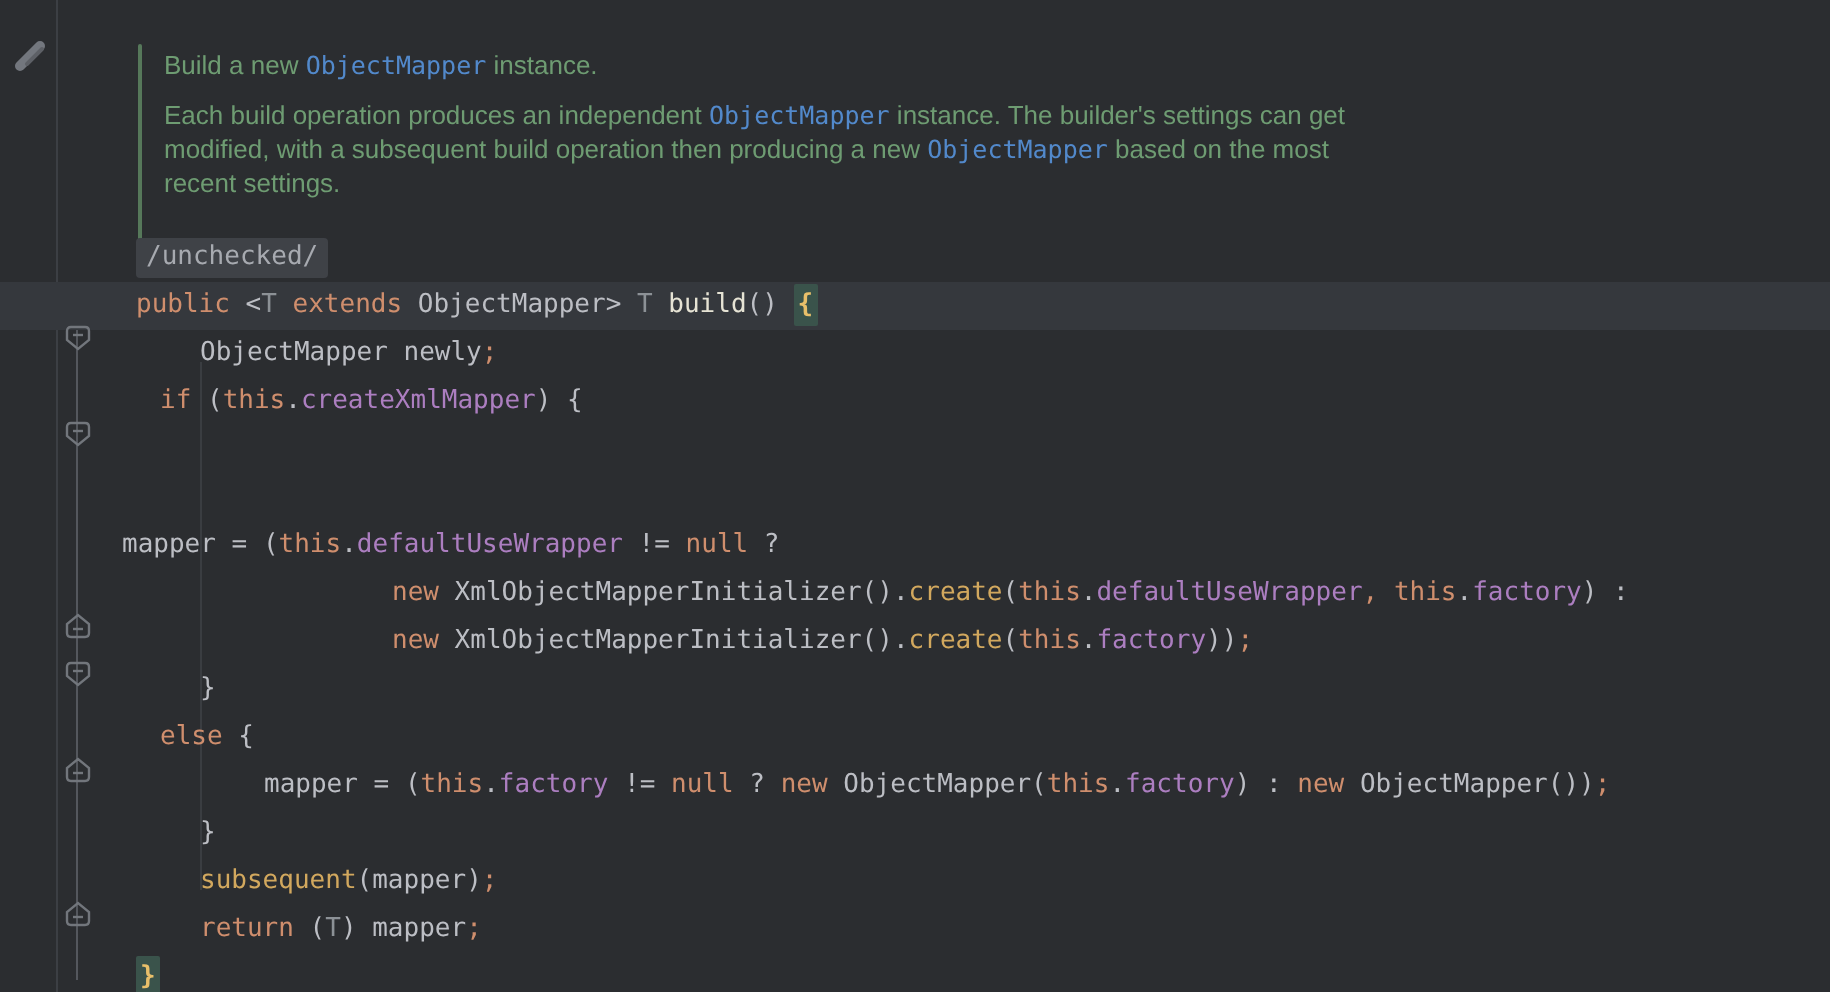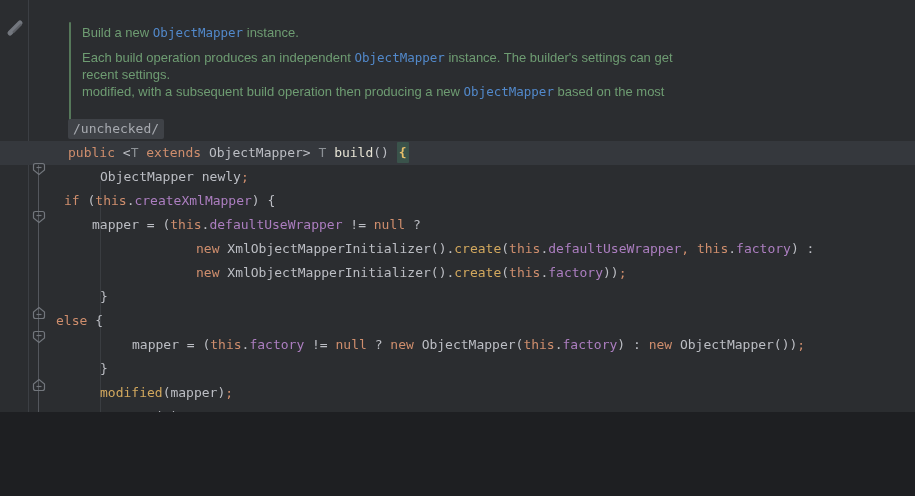--- a/index.html
+++ b/index.html
@@ -5,21 +5,21 @@
   :root{
     --editor-bg:#2b2d30; --current-line-bg:#35383d; --gutter-line:#3c3f44;
     --fold-line:#54575d; --indent-guide:#3a3d41; --icon-gray:#72767c;
     --kw:#cf8e6d; --pl:#bcbec4; --tp:#8c9196; --fd:#e6e3d4; --fc:#d2a85e;
     --fld:#ac7ec0; --sc:#cf8e6d; --brace-text:#e8bf6a; --brace-bg:#3a534b;
     --doc-green:#6e9c72; --doc-blue:#5289cb; --doc-bar:#56785a;
     --folded-bg:#3f4247; --folded-text:#a7aab0;
   }
   html,body{margin:0;padding:0;background:#1e1f22;}
   .screen{
-    position:relative; width:915px; height:412px; overflow:hidden;
+    position:relative; width:915px; height:496px; overflow:hidden;
     background:var(--editor-bg);
     font-family:"DejaVu Sans Mono", monospace; font-size:13px;
   }
   .gutter-sep{position:absolute; left:28px; top:0; width:1px; height:496px; background:var(--gutter-line);}
   .fold-outline{position:absolute; left:38px; top:150px; width:1px; height:340px; background:var(--fold-line);}
   .indent-guide{position:absolute; left:100px; top:181px; width:1px; height:264px; background:var(--indent-guide);}
   .pencil{position:absolute; left:4px; top:16px; width:22px; height:22px;}
 
   
   .doc-bar{position:absolute; left:69px; top:22px; width:2px; height:106px; background:var(--doc-bar); border-radius:1px;}
@@ -57,37 +57,37 @@
     <svg width="22" height="22" viewBox="0 0 22 22">
       <line x1="6" y1="17" x2="16" y2="7" stroke="#73777e" stroke-width="5" stroke-linecap="round"></line>
       <line x1="9.5" y1="16" x2="17" y2="8.5" stroke="#5d6066" stroke-width="2" stroke-linecap="round"></line>
     </svg>
   </div>
 
   <div class="doc-bar"></div>
   <div class="doc">
       <div class="doc-line"><span class="doc-text">Build a new </span><span class="doc-code">ObjectMapper</span><span class="doc-text"> instance.</span></div>
       <div class="doc-line para"><span class="doc-text">Each build operation produces an independent </span><span class="doc-code">ObjectMapper</span><span class="doc-text"> instance. The builder's settings can get</span></div>
+      <div class="doc-line"><span class="doc-text">modified, with a subsequent build operation then producing a new </span><span class="doc-code">ObjectMapper</span><span class="doc-text"> based on the most</span></div>
       <div class="doc-line"><span class="doc-text">recent settings.</span></div>
-      <div class="doc-line"><span class="doc-text">modified, with a subsequent build operation then producing a new </span><span class="doc-code">ObjectMapper</span><span class="doc-text"> based on the most</span></div>
     </div>
 
   <div class="code">
       <div class="code-row" style="padding-left: 68px;"><span class="tk-fold">/unchecked/</span></div>
       <div class="code-row hl" style="padding-left: 68px;"><span class="tk-kw">public</span><span class="tk-pl"> &lt;</span><span class="tk-tp">T</span><span class="tk-pl"> </span><span class="tk-kw">extends</span><span class="tk-pl"> ObjectMapper&gt; </span><span class="tk-tp">T</span><span class="tk-pl"> </span><span class="tk-fd">build</span><span class="tk-pl">() </span><span class="tk-bh">{</span></div>
       <div class="code-row" style="padding-left: 100px;"><span class="tk-pl">ObjectMapper newly</span><span class="tk-sc">;</span></div>
-      <div class="code-row" style="padding-left: 64px;"><span class="tk-kw">if</span><span class="tk-pl"> (</span><span class="tk-kw">this</span><span class="tk-pl">.</span><span class="tk-fld">createXmlMapper</span><span class="tk-pl">) {</span></div>
-      <div class="code-row" style="padding-left: 92px;"><span class="tk-pl">mapper = (</span><span class="tk-kw">this</span><span class="tk-pl">.</span><span class="tk-fld">defaultUseWrapper</span><span class="tk-pl"> != </span><span class="tk-kw">null</span><span class="tk-pl"> ?</span></div>
+      <div class="code-row" style="padding-left: 80px;"><span class="tk-kw">if</span><span class="tk-pl"> (</span><span class="tk-kw">this</span><span class="tk-pl">.</span><span class="tk-fld">createXmlMapper</span><span class="tk-pl">) {</span></div>
+      <div class="code-row" style="padding-left: 61px; margin-top: 48px;"><span class="tk-pl">mapper = (</span><span class="tk-kw">this</span><span class="tk-pl">.</span><span class="tk-fld">defaultUseWrapper</span><span class="tk-pl"> != </span><span class="tk-kw">null</span><span class="tk-pl"> ?</span></div>
       <div class="code-row" style="padding-left: 196px;"><span class="tk-kw">new</span><span class="tk-pl"> XmlObjectMapperInitializer().</span><span class="tk-fc">create</span><span class="tk-pl">(</span><span class="tk-kw">this</span><span class="tk-pl">.</span><span class="tk-fld">defaultUseWrapper</span><span class="tk-sc">,</span><span class="tk-pl"> </span><span class="tk-kw">this</span><span class="tk-pl">.</span><span class="tk-fld">factory</span><span class="tk-pl">) :</span></div>
       <div class="code-row" style="padding-left: 196px;"><span class="tk-kw">new</span><span class="tk-pl"> XmlObjectMapperInitializer().</span><span class="tk-fc">create</span><span class="tk-pl">(</span><span class="tk-kw">this</span><span class="tk-pl">.</span><span class="tk-fld">factory</span><span class="tk-pl">))</span><span class="tk-sc">;</span></div>
       <div class="code-row" style="padding-left: 100px;"><span class="tk-pl">}</span></div>
-      <div class="code-row" style="padding-left: 56px;"><span class="tk-kw">else</span><span class="tk-pl"> {</span></div>
+      <div class="code-row" style="padding-left: 80px;"><span class="tk-kw">else</span><span class="tk-pl"> {</span></div>
       <div class="code-row" style="padding-left: 132px;"><span class="tk-pl">mapper = (</span><span class="tk-kw">this</span><span class="tk-pl">.</span><span class="tk-fld">factory</span><span class="tk-pl"> != </span><span class="tk-kw">null</span><span class="tk-pl"> ? </span><span class="tk-kw">new</span><span class="tk-pl"> ObjectMapper(</span><span class="tk-kw">this</span><span class="tk-pl">.</span><span class="tk-fld">factory</span><span class="tk-pl">) : </span><span class="tk-kw">new</span><span class="tk-pl"> ObjectMapper())</span><span class="tk-sc">;</span></div>
       <div class="code-row" style="padding-left: 100px;"><span class="tk-pl">}</span></div>
-      <div class="code-row" style="padding-left: 100px;"><span class="tk-fc">modified</span><span class="tk-pl">(mapper)</span><span class="tk-sc">;</span></div>
+      <div class="code-row" style="padding-left: 100px;"><span class="tk-fc">subsequent</span><span class="tk-pl">(mapper)</span><span class="tk-sc">;</span></div>
       <div class="code-row" style="padding-left: 100px;"><span class="tk-kw">return</span><span class="tk-pl"> (</span><span class="tk-tp">T</span><span class="tk-pl">) mapper</span><span class="tk-sc">;</span></div>
       <div class="code-row" style="padding-left: 68px;"><span class="tk-bh">}</span></div>
     </div>
 
   <div id="markers">
       <div class="fold-marker" style="top: 162px;"><svg width="14" height="14" viewBox="0 0 14 14">
           <path d="M1.5 3.5 Q1.5 1.5 3.5 1.5 L10.5 1.5 Q12.5 1.5 12.5 3.5 L12.5 8 L7 12.5 L1.5 8 Z" fill="none" stroke="#72767c" stroke-width="1.2"></path>
           <line x1="4.5" y1="5.5" x2="9.5" y2="5.5" stroke="#72767c" stroke-width="1.2"></line>
         </svg></div>
       <div class="fold-marker" style="top: 210px;"><svg width="14" height="14" viewBox="0 0 14 14">

